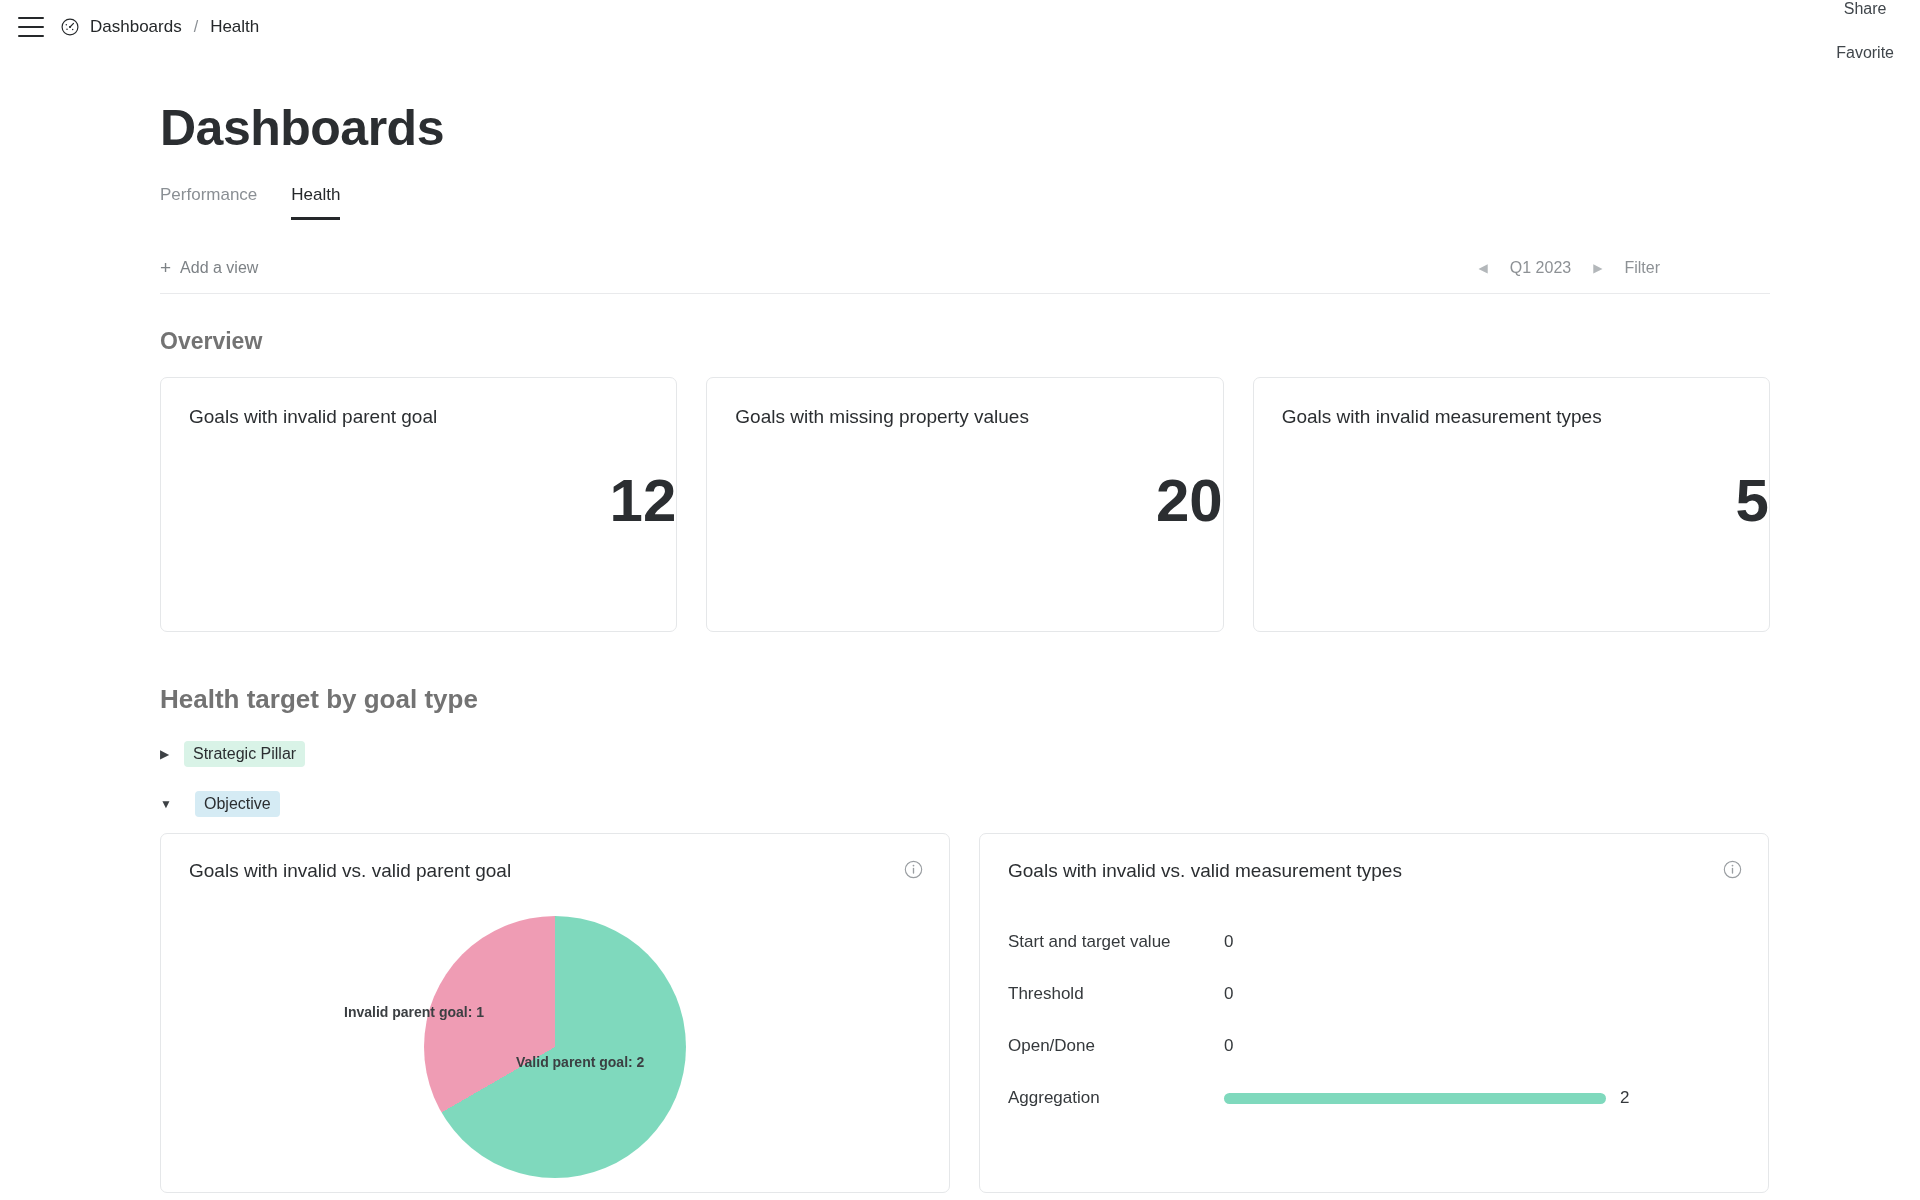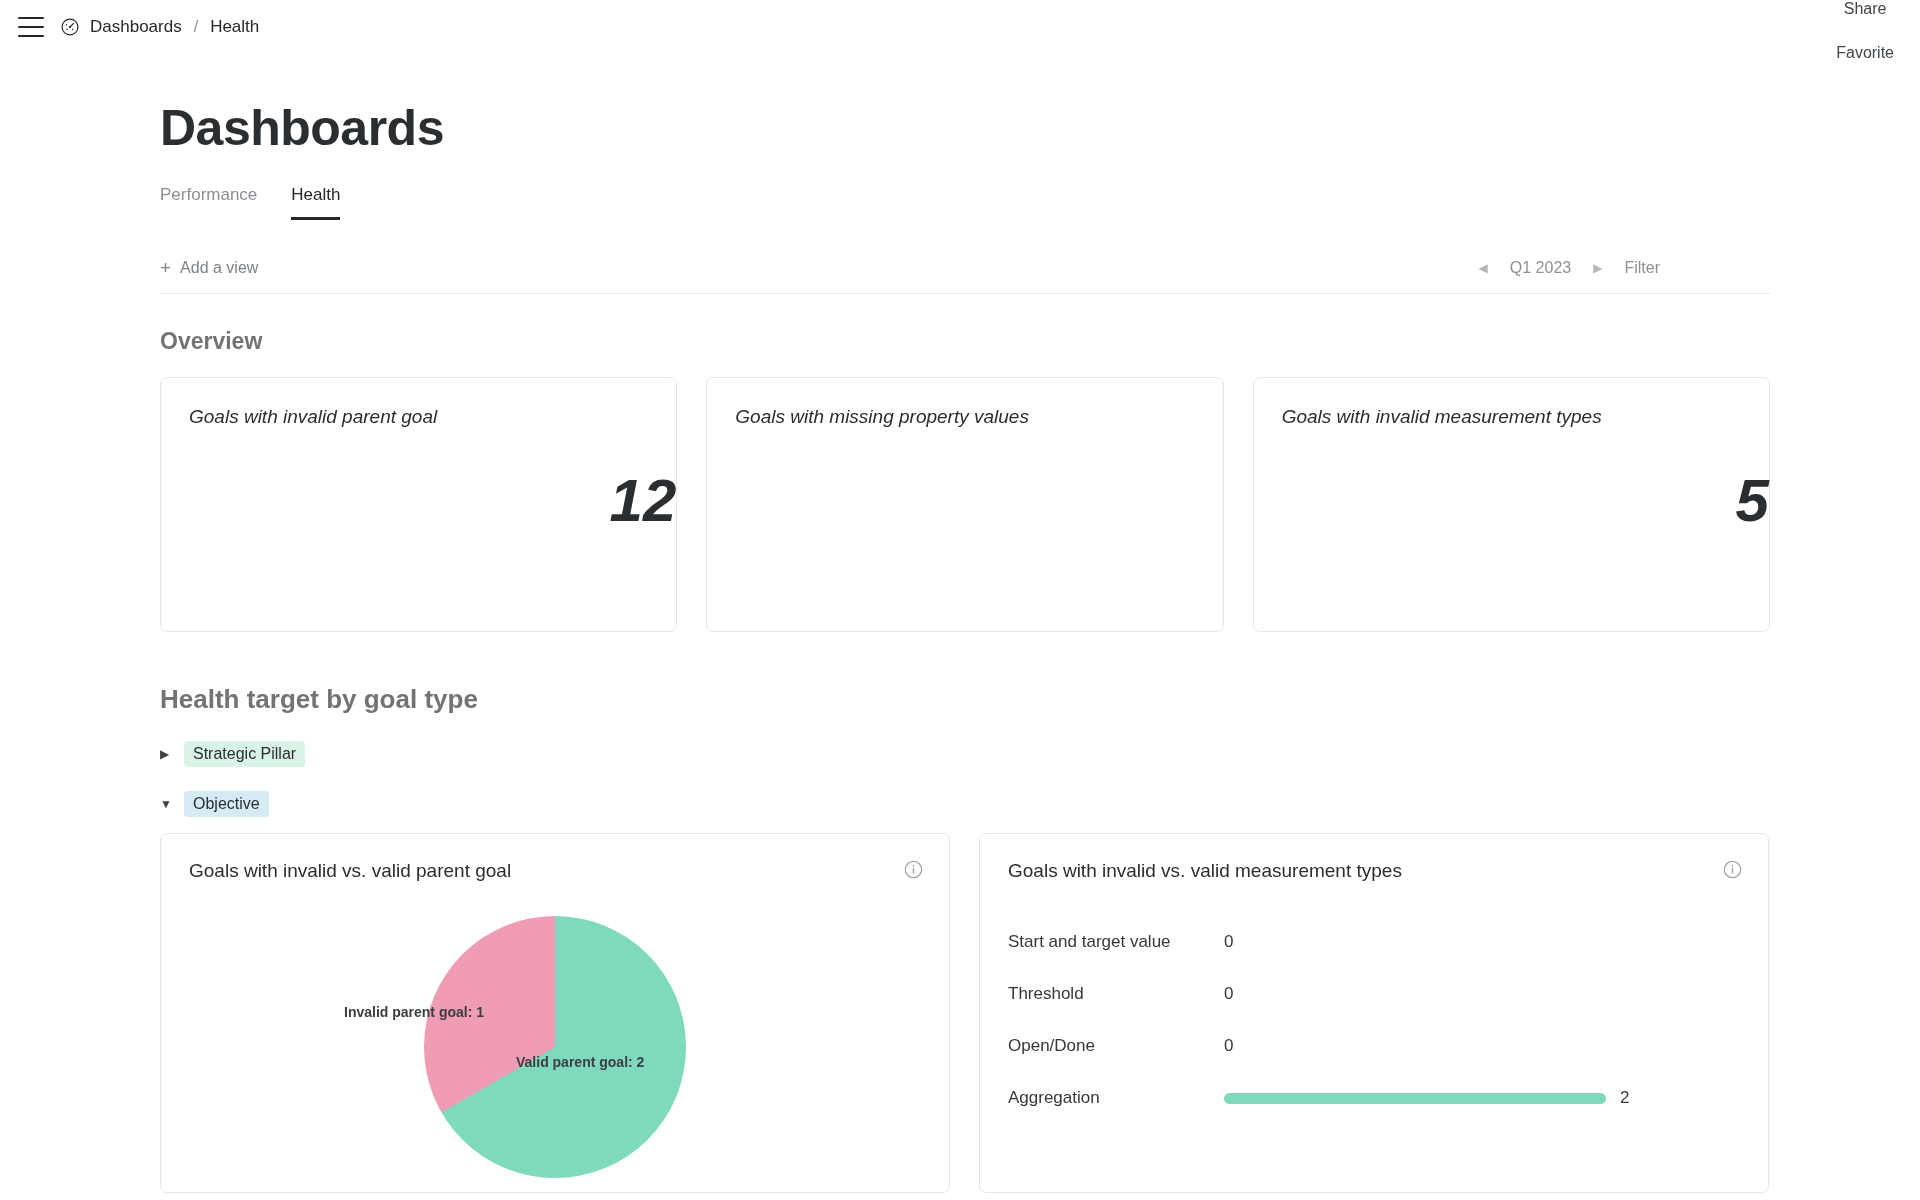--- a/index.html
+++ b/index.html
@@ -97,42 +97,41 @@
     margin-top: 22px;
   }
   .metric-card {
     width: 518px; height: 255px;
     border: 1px solid #e5e7e9;
     border-radius: 7px;
     background: #fff;
     padding: 28px 28px 0 28px;
     cursor: pointer;
     position: relative;
-    font-style: italic;
   }
   .metric-title { font-size: 19px; color: #2b2e31; }
   .metric-value {
     position: absolute; left: 0; right: 0; top: 88px;
     text-align: right;
     font-size: 60px; font-weight: bold; color: #2b2e31;
   }
 
   
   .group-row {
     display: flex; align-items: center; gap: 14px;
     margin-top: 24px;
   }
   .group-row.first { margin-top: 26px; }
   .disclosure { font-size: 12px; color: #3d4145; cursor: pointer; width: 10px; }
   .badge {
     font-size: 16px; padding: 4px 9px; border-radius: 4px;
     color: #2b2e31; cursor: pointer;
   }
   .badge.green { background: #d9f3e7; }
-  .badge.blue  { background: #d5ebf4; }
+  .badge.blue  { background: #d5ebf4; margin-left: 11px; }
 
   .chart-row { display: flex; gap: 29px; margin-top: 16px; }
   .chart-card {
     border: 1px solid #e5e7e9;
     border-radius: 7px;
     background: #fff;
     padding: 26px 28px;
     position: relative;
     height: 360px;
     overflow: hidden;
@@ -218,20 +217,21 @@
 
     <div class="section-title">Overview</div>
 
     <div class="cards">
       <div class="metric-card">
         <div class="metric-title">Goals with invalid parent goal</div>
         <div class="metric-value">12</div>
       </div>
       <div class="metric-card">
         <div class="metric-title">Goals with missing property values</div>
+        <div class="metric-value">20</div>
       </div>
       <div class="metric-card">
         <div class="metric-title">Goals with invalid measurement types</div>
         <div class="metric-value">5</div>
       </div>
     </div>
 
     <div class="section-title big">Health target by goal type</div>
 
     <div class="group-row first">

